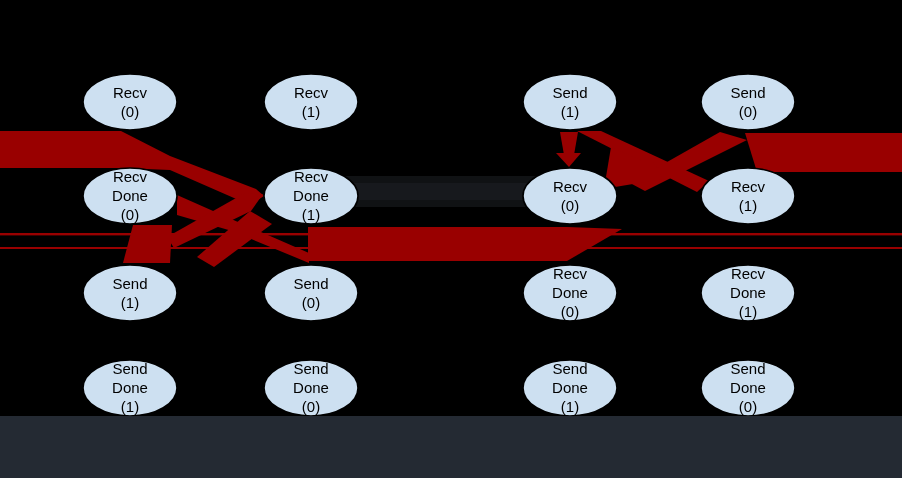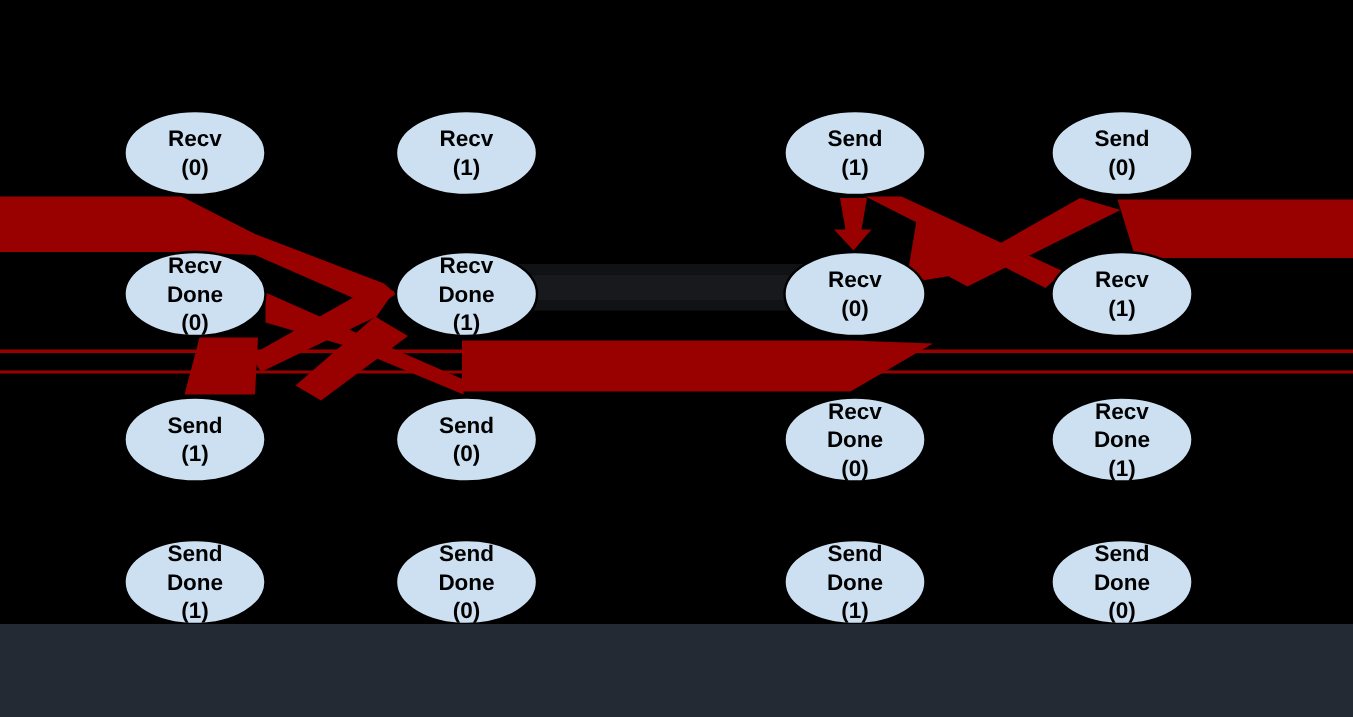--- a/index.html
+++ b/index.html
@@ -7,21 +7,20 @@
     padding: 0;
     background: #000;
   }
   #stage {
     position: relative;
     width: 902px;
     height: 478px;
     background: #000;
     overflow: hidden;
     font-family: "Liberation Sans", sans-serif;
-    font-weight: bold;
   }
   svg { display: block; }
   text {
     font-family: "Liberation Sans", sans-serif;
     fill: #000;
   }
 </style>
 </head>
 <body>
 

